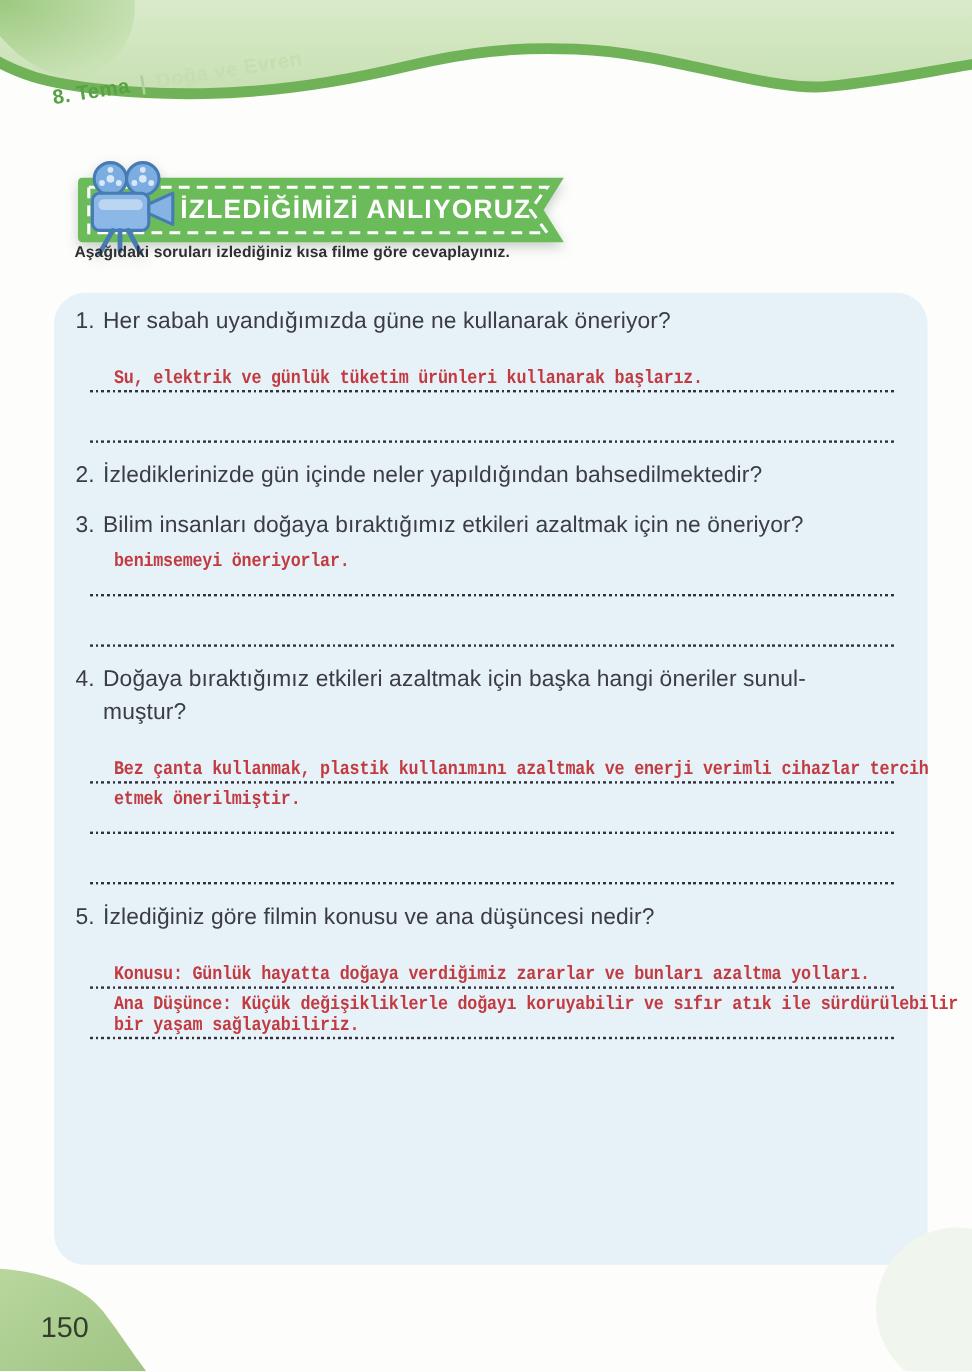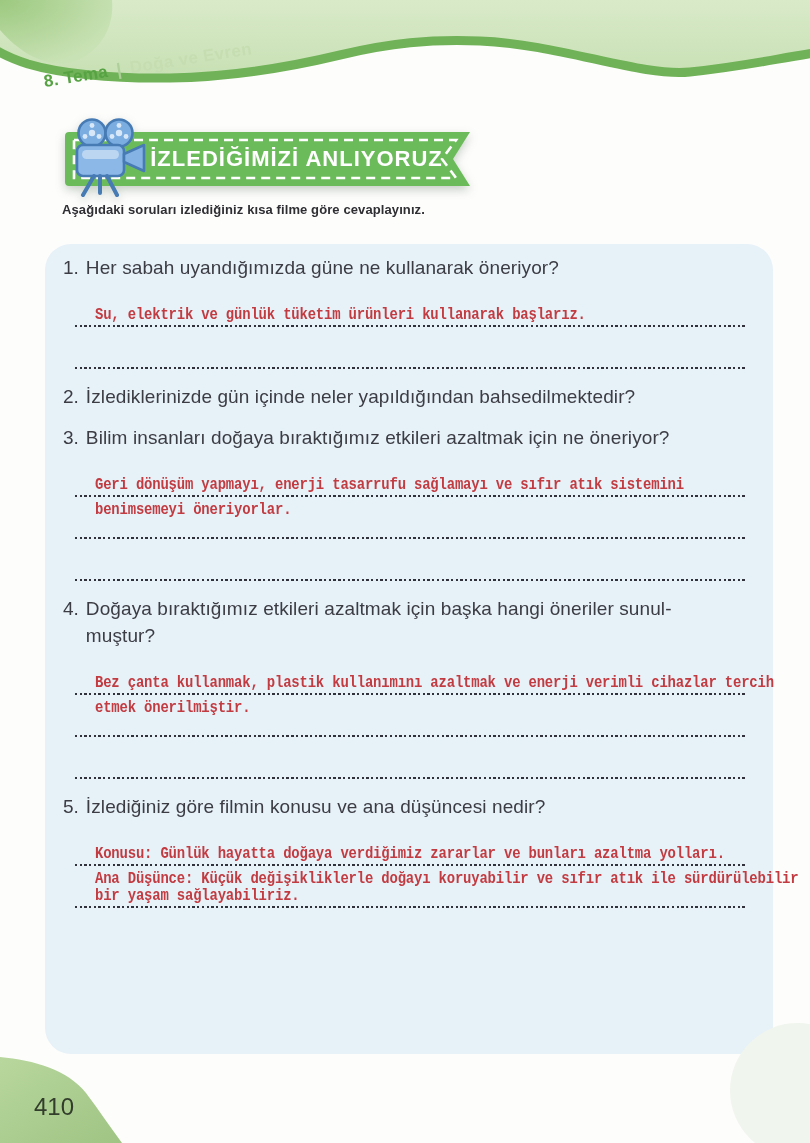--- a/index.html
+++ b/index.html
@@ -14,21 +14,21 @@
   .tema-line {
     position:absolute; left:44px; top:72px;
     transform:rotate(-9deg); transform-origin:0 50%;
     font-size:17px; white-space:nowrap;
   }
   .tema-strong { font-weight:bold; color:#57a344; letter-spacing:0.4px; }
   .tema-sep    { color:#aecf9a; font-weight:600; margin:0 4px; }
   .tema-light  { color:#c6ddb2; font-weight:600; letter-spacing:0.4px; }
 
   
-  .banner { position:absolute; left:65px; top:132px; width:405px; height:56px;
+  .banner { position:absolute; left:65px; top:148px; width:405px; height:56px;
             filter:drop-shadow(0 4px 5px rgba(60,90,60,0.28)); }
   .banner-title {
     position:absolute; left:92px; right:34px; top:0; height:54px;
     display:flex; align-items:center; justify-content:center;
     color:#ffffff; font-weight:bold; font-size:22px; letter-spacing:1px;
     white-space:nowrap;
   }
   .camera { position:absolute; left:6px; top:-15px; }
 
   .instruction {
@@ -146,23 +146,20 @@
           <span class="q-num">2.</span>
           <span class="q-text">İzlediklerinizde gün içinde neler yapıldığından bahsedilmektedir?</span>
         </div>
       </div>
       <div class="q-block">
         <div class="q-title">
           <span class="q-num">3.</span>
           <span class="q-text">Bilim insanları doğaya bıraktığımız etkileri azaltmak için ne öneriyor?</span>
         </div>
         <div class="answers">
-          <div class="a-line">
-            <span class="red">Geri dönüşüm yapmayı, enerji tasarrufu sağlamayı ve sıfır atık sistemini</span>
-          </div>
           <div class="a-text">
             <span class="red">benimsemeyi öneriyorlar.</span>
           </div>
           <div class="a-line">
             <span class="red"></span>
           </div>
           <div class="a-line">
             <span class="red"></span>
           </div>
         </div>
@@ -210,17 +207,17 @@
   <div class="page-blob">
     <svg width="122" height="86" viewBox="0 0 122 86" aria-hidden="true">
       <defs>
         <linearGradient id="pb" x1="0" y1="0" x2="1" y2="1">
           <stop offset="0" stop-color="#b8d79e"></stop>
             <stop offset="1" stop-color="#9fc483"></stop>
         </linearGradient>
       </defs>
       <path fill="url(#pb)" d="M0,0 C34,3 68,13 86,36 C99,53 110,70 122,86 H0 Z"></path>
     </svg>
-    <span class="pagenum">410</span>
+    <span class="pagenum">150</span>
   </div>
   <div class="corner-circle"></div>
 
 </div>
 
 </body></html>

